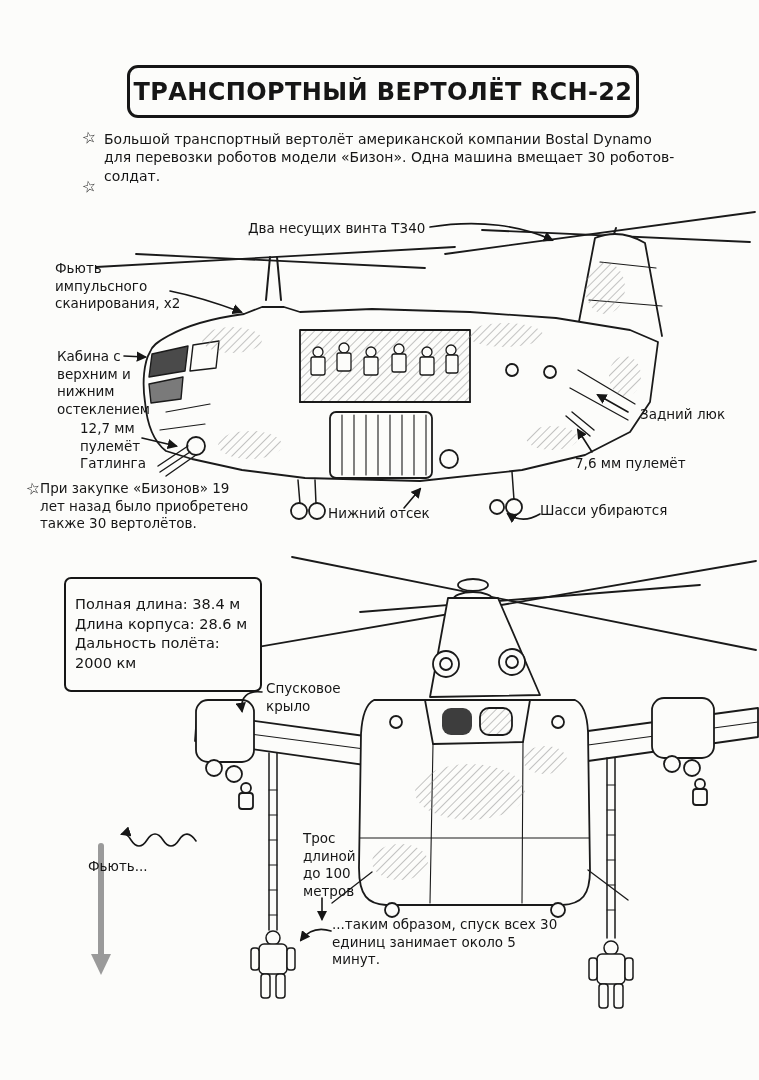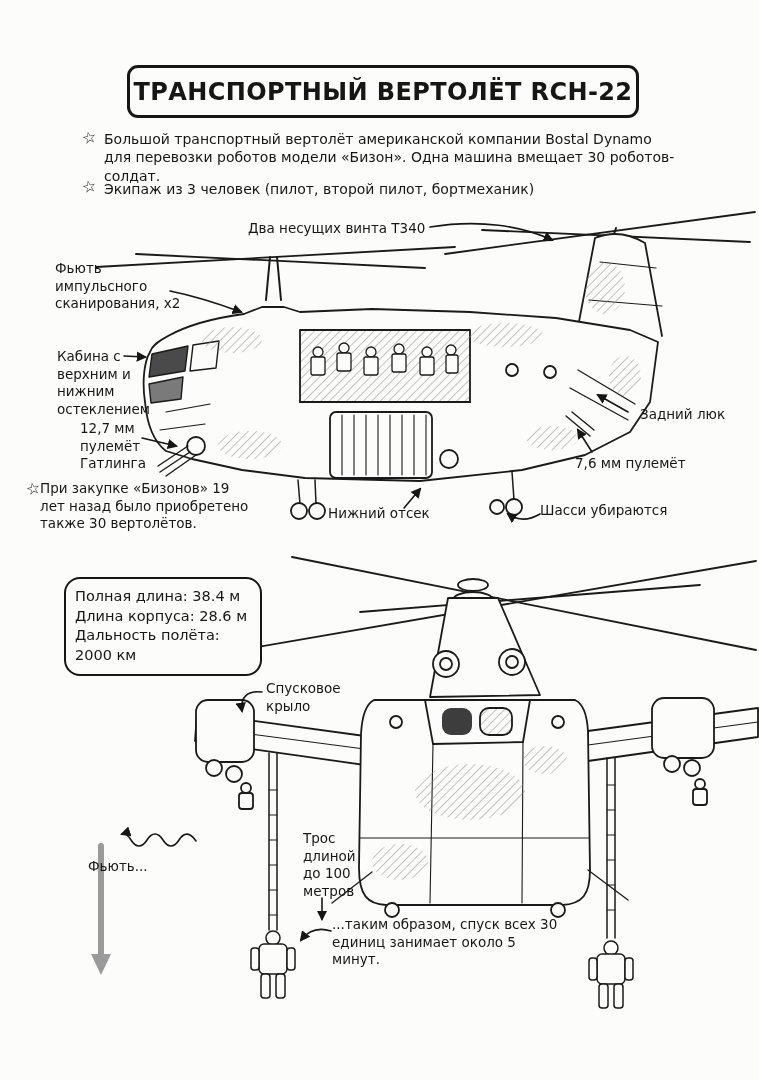--- a/index.html
+++ b/index.html
@@ -16,22 +16,22 @@
     font-weight:bold;font-size:24px;letter-spacing:.4px;text-align:right;
   }
   .lbl{position:absolute;z-index:3;font-size:13.5px;line-height:1.3;color:#161616;}
   .intro-text{font-size:14px;line-height:1.32;}
   .star{
     position:absolute;z-index:3;font-size:16px;line-height:1;
     transform:rotate(-12deg);color:#161616;
   }
   .spec-box{
     position:absolute;left:64px;top:577px;width:176px;z-index:3;
-    border:2.5px solid #161616;border-radius:16px;background:#fcfcfa;
-    padding:8px 9px;font-size:14.5px;line-height:1.36;
+    border:2.5px solid #161616;border-radius:7px;background:#fcfcfa;
+    padding:16px 9px;font-size:14.5px;line-height:1.36;
   }
   .spec-line{white-space:normal;}
 </style>
 </head>
 <body>
 
 <div class="page">
 
   <svg class="svg-layer" viewBox="0 0 759 1080" xmlns="http://www.w3.org/2000/svg">
     <defs>
@@ -223,21 +223,20 @@
   </svg>
 
   <div class="title-box">
     <span>ТРАНСПОРТНЫЙ ВЕРТОЛЁТ RCH-22</span>
   </div>
 
   <span class="star" style="left:82px;top:130px;">☆</span>
   <div class="lbl intro-text" style="left:104px;top:130px;width:572px;">Большой транспортный вертолёт американской компании Bostal Dynamo для перевозки роботов модели «Бизон». Одна машина вмещает 30 роботов-солдат.</div>
 
   <span class="star" style="left:82px;top:179px;">☆</span>
-  <div class="lbl intro-text" style="left:104px;top:180px;width:560px;">Экипаж из 3 человек (пилот, второй пилот, бортмеханик)</div>
 
   <div class="lbl" style="left:248px;top:220px;width:180px;">Два несущих винта Т340</div>
   <div class="lbl" style="left:55px;top:260px;width:135px;">Фьють импульсного сканирования, х2</div>
   <div class="lbl" style="left:57px;top:348px;width:112px;">Кабина с верхним и нижним остеклением</div>
   <div class="lbl" style="left:80px;top:420px;width:64px;">12,7 мм пулемёт Гатлинга</div>
   <div class="lbl" style="left:632px;top:406px;width:110px;margin-left:8px;">Задний люк</div>
   <div class="lbl" style="left:575px;top:455px;width:120px;">7,6 мм пулемёт</div>
   <div class="lbl" style="left:328px;top:505px;width:110px;">Нижний отсек</div>
   <div class="lbl" style="left:540px;top:502px;width:140px;">Шасси убираются</div>
 

